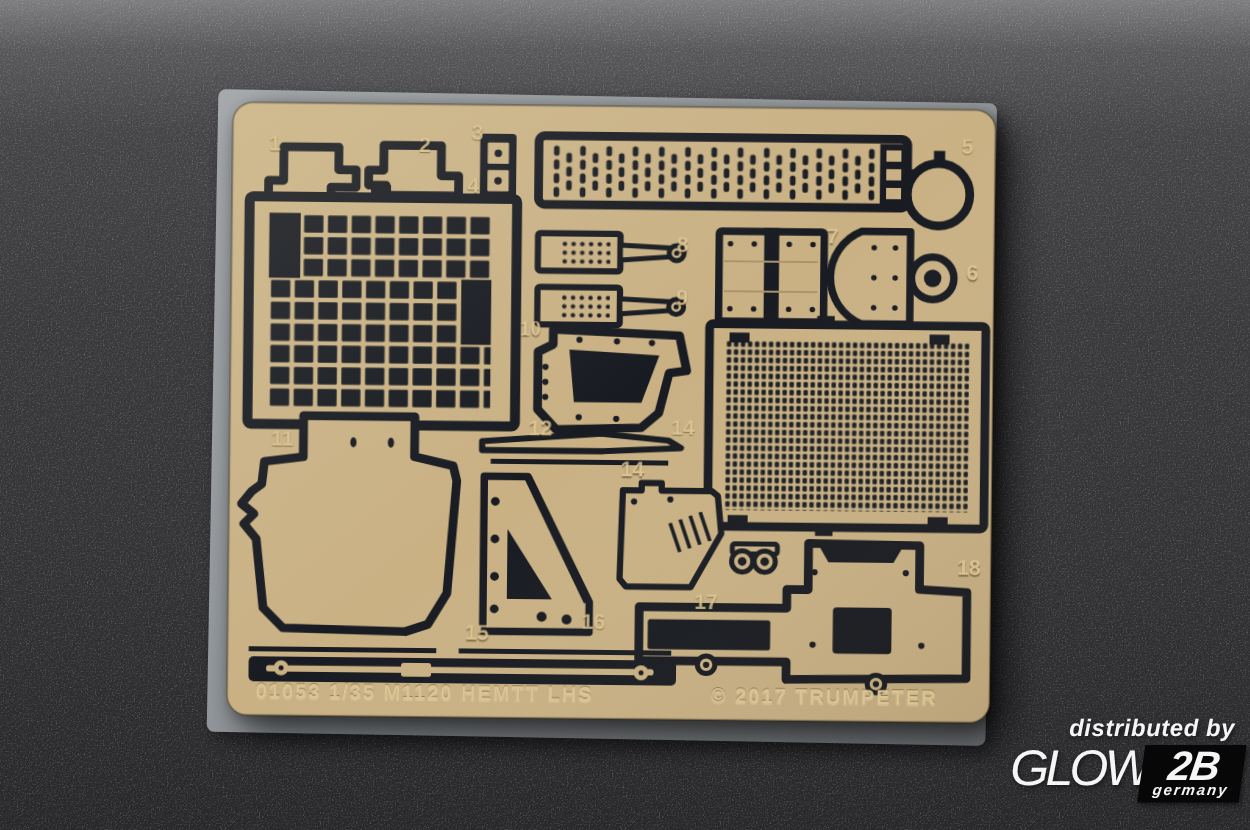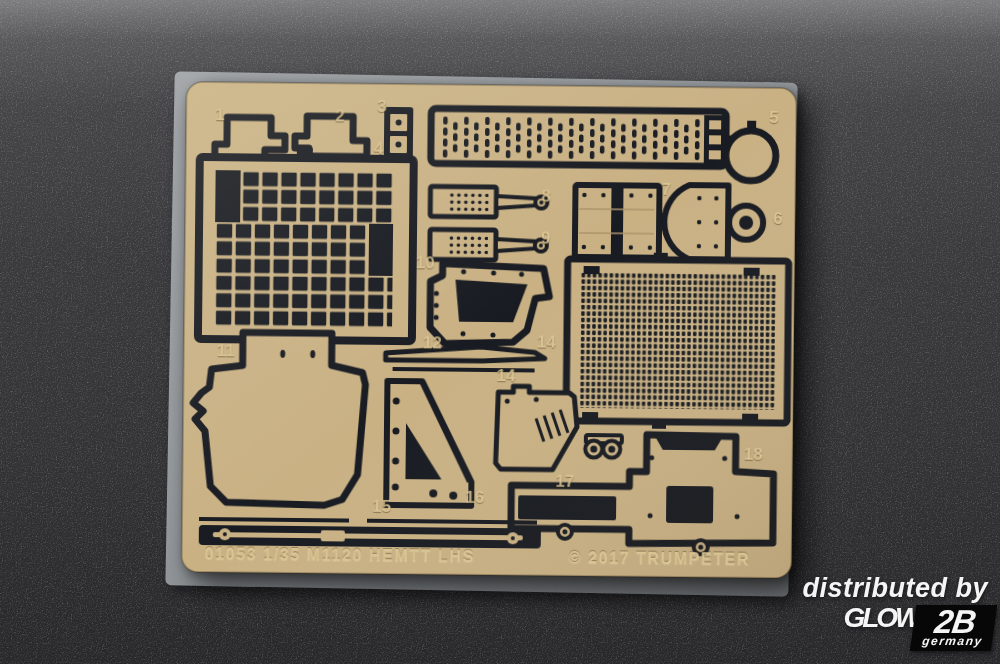--- a/index.html
+++ b/index.html
@@ -20,23 +20,23 @@
   .he{stroke:#ab946a;fill:none}
   .part-num{position:absolute;font-size:17px;font-weight:bold;color:var(--label_tan,#ddc795);
             opacity:.82;text-shadow:0 1px 1px rgba(60,45,20,.6)}
   .footer{position:absolute;top:464px;font-size:16px;font-weight:bold;letter-spacing:1.6px;
           color:var(--label_tan,#ddc795);opacity:.95;white-space:nowrap;
           text-shadow:0 -1px 0 rgba(70,55,25,.45),0 1px 1px rgba(255,244,210,.3)}
   .footer-left{left:24px}
   .footer-right{left:388px}
   .wm{position:absolute;right:6px;top:573px;text-align:right;color:var(--watermark_white,#f5f5f5);
       filter:drop-shadow(1px 2px 2px rgba(0,0,0,.55))}
-  .wm-line1{font-size:27px;font-weight:bold;font-style:italic;letter-spacing:.5px;margin-right:6px}
+  .wm-line1{font-size:19px;font-weight:bold;font-style:italic;letter-spacing:.5px;margin-right:6px}
   .brand{display:flex;align-items:flex-start;justify-content:flex-end;margin-top:1px}
-  .glow{font-size:28px;font-weight:700;font-style:italic;letter-spacing:-3px;line-height:.95}
+  .glow{font-size:40px;font-weight:400;font-style:italic;letter-spacing:-3px;line-height:.95}
   .bx{background:#070707;transform:skewX(-8deg);padding:1px 9px 3px 11px;margin-left:-5px;text-align:center}
   .b2{font-size:33px;font-weight:900;font-style:italic;line-height:.95;letter-spacing:-1px;display:block}
   .country{font-size:12px;font-style:italic;font-weight:bold;letter-spacing:1.5px;display:block;margin-top:-3px}
 </style>
 </head>
 <body>
 
 <svg class="noise" width="1000" height="664">
   <filter id="nz">
       <feTurbulence type="fractalNoise" baseFrequency="0.8" numOctaves="2" stitchTiles="stitch"></feTurbulence>
@@ -256,29 +256,29 @@
   <div class="labels">
       <div class="part-num" style="left: 30px; top: 24px;">1</div>
       <div class="part-num" style="left: 150px; top: 24px;">2</div>
       <div class="part-num" style="left: 192px; top: 14px;">3</div>
       <div class="part-num" style="left: 189px; top: 56px;">4</div>
       <div class="part-num" style="left: 584px; top: 21px;">5</div>
       <div class="part-num" style="left: 589px; top: 122px;">6</div>
       <div class="part-num" style="left: 477px; top: 94px;">7</div>
       <div class="part-num" style="left: 357px; top: 102px;">8</div>
       <div class="part-num" style="left: 357px; top: 144px;">9</div>
-      <div class="part-num" style="left: 232px; top: 170px;">10</div>
+      <div class="part-num" style="left: 232px; top: 170px; font-family: Liberation Serif, serif;">10</div>
       <div class="part-num" style="left: 34px; top: 260px;">11</div>
       <div class="part-num" style="left: 200px; top: 250px; margin-left: 40px;">12</div>
       <div class="part-num" style="left: 354px; top: 248px;">14</div>
       <div class="part-num" style="left: 314px; top: 282px;">14</div>
       <div class="part-num" style="left: 168px; top: 414px; margin-left: 23px;">15</div>
       <div class="part-num" style="left: 284px; top: 404px;">16</div>
       <div class="part-num" style="left: 374px; top: 354px; margin-top: 33px;">17</div>
-      <div class="part-num" style="left: 562px; top: 358px;">18</div>
+      <div class="part-num" style="left: 584px; top: 358px;">18</div>
     </div>
 
   <div class="footer footer-left">01053 1/35 M1120 HEMTT LHS</div>
   <div class="footer footer-right">© 2017 TRUMPETER</div>
 </div>
 
 <div class="wm">
   <div class="wm-line1">distributed by</div>
   <div class="brand">
     <span class="glow">GLOW</span>

